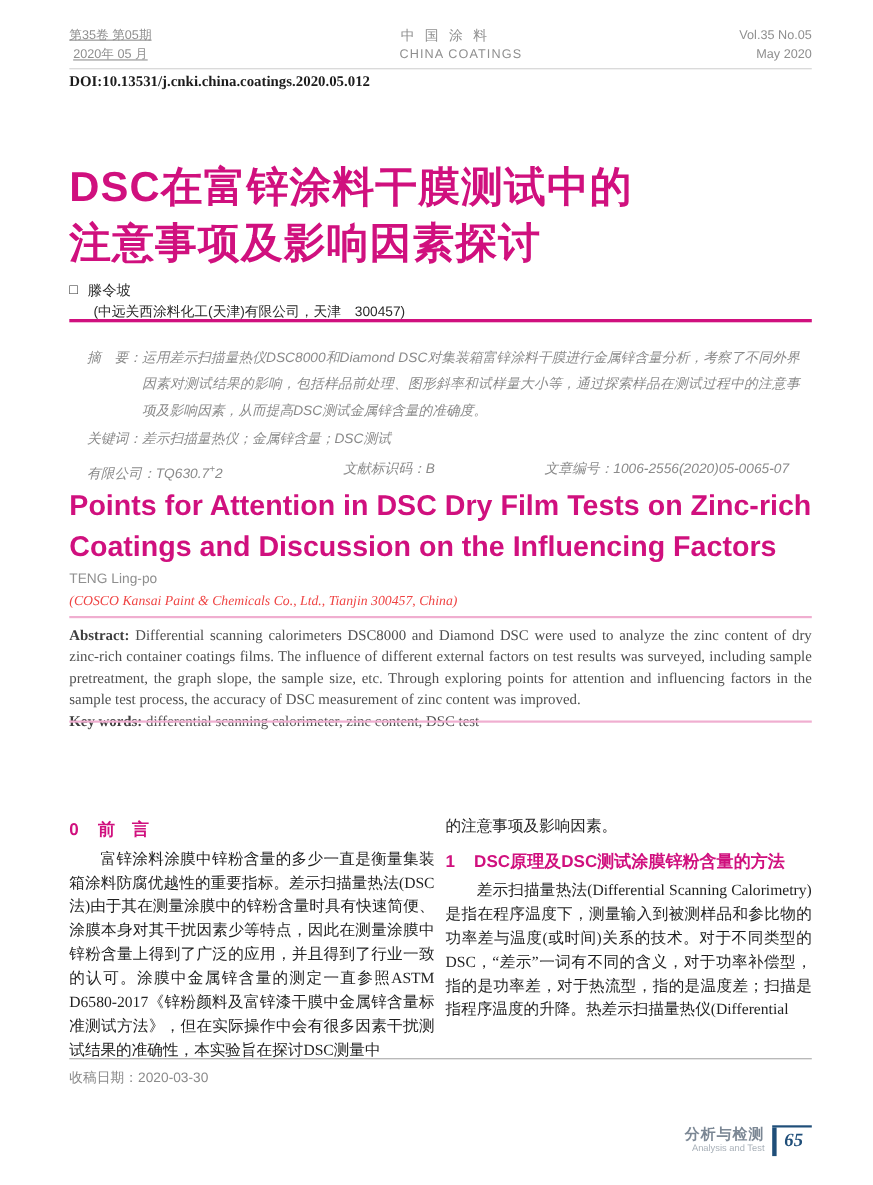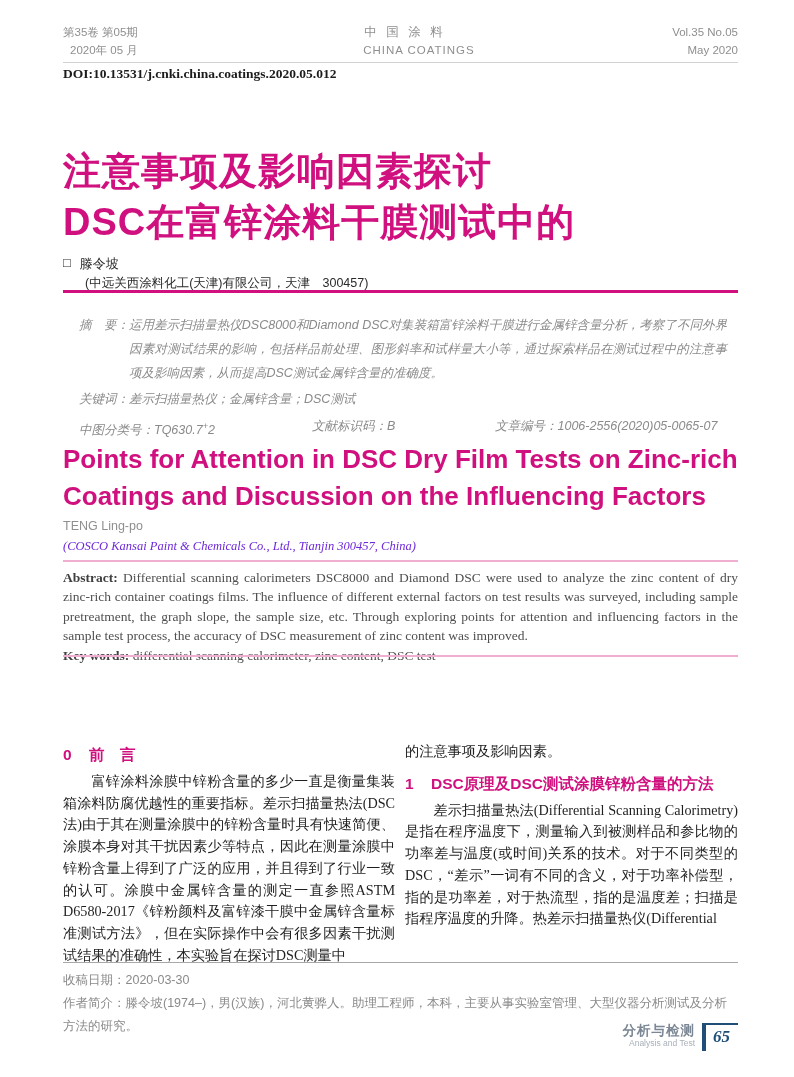--- a/index.html
+++ b/index.html
@@ -5,21 +5,21 @@
   html,body { margin:0; padding:0; background:#ffffff; }
   .page {
     position:relative; width:794px; height:1077px; background:#ffffff;
     font-family:"Liberation Sans", sans-serif; overflow:hidden; margin:0 auto;
   }
   .abs { position:absolute; }
 
   
   .jheader { top:23px; left:63px; width:675px; display:flex; justify-content:space-between;
              color:#8f8f8f; font-size:11.5px; line-height:18px; }
-  .jheader .blk-left { text-align:right; }
+  .jheader .blk-left { text-align:center;text-decoration:underline; }
   .jheader .blk-center { text-align:center; }
   .jheader .blk-center .cn { font-size:12.5px; letter-spacing:3px; }
   .jheader .blk-center .en { letter-spacing:1px;margin-left:28px; }
   .jheader .blk-right { text-align:right; }
   .rule-gray-top { top:62px; left:63px; width:675px; height:1px; background:#d2d2d2; }
   .doi { top:66px; left:63px; font-family:Liberation Serif, serif; font-weight:bold;
          font-size:13.5px; color:#1c1c1c; }
 
   
   .cn-title { top:146px; left:63px; width:675px; font-weight:bold; line-height:51px;
@@ -37,21 +37,21 @@
   .meta-row { display:flex; margin-top:3px; }
   .meta-clc { width:233px; flex:none; }
   .meta-doc { width:183px; flex:none; }
   .meta-id  { flex:1; }
   sup { font-size:9px; }
 
   
   .en-title { top:441px; left:63px; width:675px; font-weight:bold; font-size:26px;
               line-height:37px; letter-spacing:0; }
   .en-author { top:519px; left:63px; font-size:12.5px; color:#8f8f8f; }
-  .en-affil  { top:539px; left:63px; font-size:12.5px; color:#6d28d9;
+  .en-affil  { top:539px; left:63px; font-size:12.5px; color:#ef4444;
                font-family:"Liberation Serif", serif; font-style:italic; }
   .rule-pink { left:63px; width:675px; height:2px; background:#f0aed0; }
   .rp-top { top:560px; } .rp-bot { top:655px; }
 
   
   .en-abs { top:568px; left:63px; width:675px; font-family:"Liberation Serif", serif;
             font-size:13.5px; line-height:19.4px; color:#4f4f4f; }
   .en-abs .just { text-align:justify; }
   .en-abs b { color:#3f3f3f; }
 
@@ -99,43 +99,43 @@
     </div>
     <div class="blk-right">
       <div>Vol.35 No.05</div>
       <div>May 2020</div>
     </div>
   </div>
   <div class="abs rule-gray-top"></div>
   <div class="abs doi">DOI:10.13531/j.cnki.china.coatings.2020.05.012</div>
 
   <div class="abs cn-title" style="color:#d0107e;">
+    <div>DSC在富锌涂料干膜测试中的</div>
     <div>注意事项及影响因素探讨</div>
-    <div>DSC在富锌涂料干膜测试中的</div>
   </div>
 
   <div class="abs author-line">
     <span>□</span>
     <span>滕令坡</span>
   </div>
   <div class="abs affil-cn">(中远关西涂料化工(天津)有限公司，天津　300457)</div>
   <div class="abs rule-accent" style="background:#d0107e;"></div>
 
   <div class="abs cn-abs">
     <div class="row">
       <span class="lab">摘　要：</span>
       <span class="txt">运用差示扫描量热仪DSC8000和Diamond DSC对集装箱富锌涂料干膜进行金属锌含量分析，考察了不同外界因素对测试结果的影响，包括样品前处理、图形斜率和试样量大小等，通过探索样品在测试过程中的注意事项及影响因素，从而提高DSC测试金属锌含量的准确度。</span>
     </div>
     <div class="row kw">
       <span class="lab">关键词：</span>
       <span class="txt" style="text-align:left;">差示扫描量热仪；金属锌含量；DSC测试</span>
     </div>
     <div class="meta-row">
       <span class="meta-clc">
-        <span>中图分类号：</span><span>TQ630.7</span><sup>+</sup><span>2</span>
+        <span>有限公司：</span><span>TQ630.7</span><sup>+</sup><span>2</span>
       </span>
       <span class="meta-doc">
         <span>文献标识码：</span><span>B</span>
       </span>
       <span class="meta-id">
         <span>文章编号：</span><span>1006-2556(2020)05-0065-07</span>
       </span>
     </div>
   </div>
 
@@ -176,23 +176,20 @@
       <span class="ttl">DSC原理及DSC测试涂膜锌粉含量的方法</span>
     </div>
     <div class="para">差示扫描量热法(Differential Scanning Calorimetry)是指在程序温度下，测量输入到被测样品和参比物的功率差与温度(或时间)关系的技术。对于不同类型的DSC，“差示”一词有不同的含义，对于功率补偿型，指的是功率差，对于热流型，指的是温度差；扫描是指程序温度的升降。热差示扫描量热仪(Differential</div>
   </div>
 
   <div class="abs rule-foot"></div>
   <div class="abs footnotes">
     <div>
       <span>收稿日期：</span><span>2020-03-30</span>
     </div>
-    <div>
-      <span>作者简介：</span><span>滕令坡(1974–)，男(汉族)，河北黄骅人。助理工程师，本科，主要从事实验室管理、大型仪器分析测试及分析方法的研究。</span>
-    </div>
   </div>
 
   <div class="abs ftag">
     <div class="names">
       <div class="cn">分析与检测</div>
       <div class="en">Analysis and Test</div>
     </div>
     <div class="pagebox">
       <div class="bar"></div>
       <div class="num">65</div>

